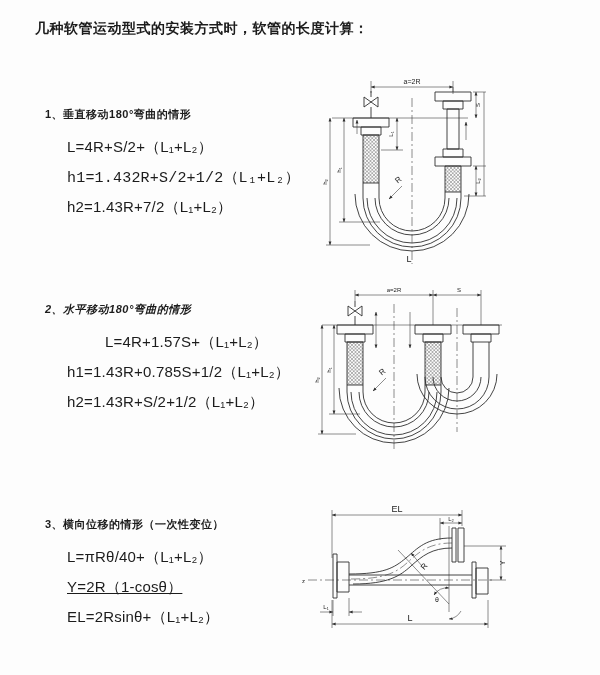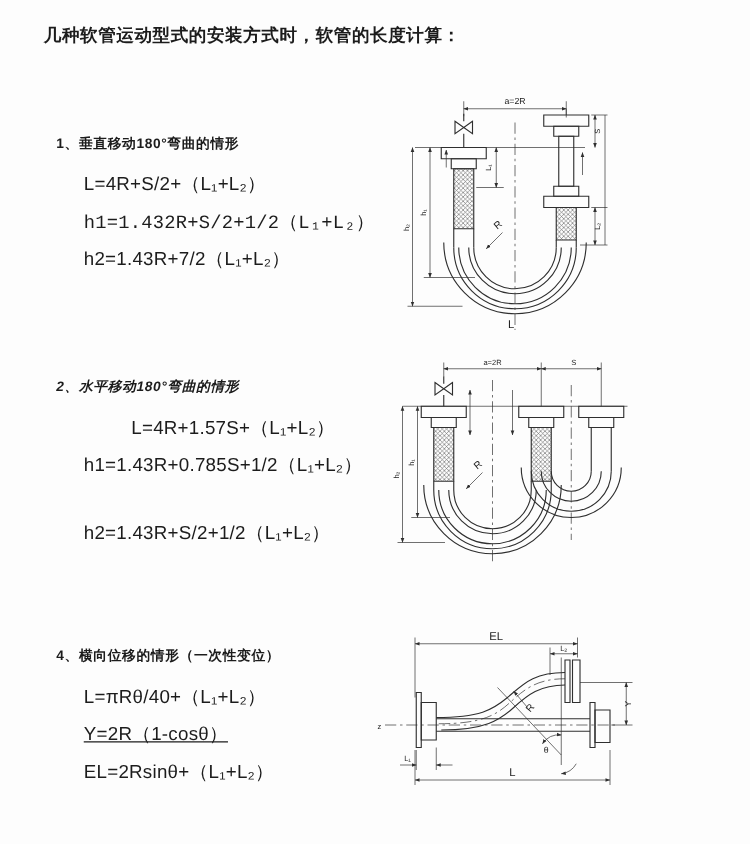--- a/index.html
+++ b/index.html
@@ -26,23 +26,23 @@
 <div class="abs title">几种软管运动型式的安装方式时，软管的长度计算：</div>
 
 <div class="abs heading" style="left:45px;top:107px;">1、垂直移动180°弯曲的情形</div>
 <div class="abs formula" style="left:67px;top:138px;">L=4R+S/2+（L₁+L₂）</div>
 <div class="abs formula" style="left:67px;top:168px;font-family:Liberation Mono, monospace;">h1=1.432R+S/2+1/2（L₁+L₂）</div>
 <div class="abs formula" style="left:67px;top:198px;">h2=1.43R+7/2（L₁+L₂）</div>
 
 <div class="abs heading" style="left:45px;top:302px;font-style:italic;">2、水平移动180°弯曲的情形</div>
 <div class="abs formula" style="left:67px;top:333px;margin-left:38px;">L=4R+1.57S+（L₁+L₂）</div>
 <div class="abs formula" style="left:67px;top:363px;">h1=1.43R+0.785S+1/2（L₁+L₂）</div>
-<div class="abs formula" style="left:67px;top:393px;margin-top:24px;">h2=1.43R+S/2+1/2（L₁+L₂）</div>
-
-<div class="abs heading" style="left:45px;top:517px;">4、横向位移的情形（一次性变位）</div>
+<div class="abs formula" style="left:67px;top:393px;">h2=1.43R+S/2+1/2（L₁+L₂）</div>
+
+<div class="abs heading" style="left:45px;top:517px;">3、横向位移的情形（一次性变位）</div>
 <div class="abs formula" style="left:67px;top:548px;">L=πRθ/40+（L₁+L₂）</div>
 <div class="abs formula" style="left:67px;top:578px;text-decoration:underline;">Y=2R（1-cosθ）</div>
 <div class="abs formula" style="left:67px;top:608px;">EL=2Rsinθ+（L₁+L₂）</div>
 
 <svg style="left:318px;top:70px;" width="250" height="200" viewBox="0 0 250 200">
   <defs>
     <marker id="a1" viewBox="0 0 8 8" refX="7.5" refY="4" markerWidth="7" markerHeight="7" orient="auto-start-reverse">
       <path d="M0,1 L8,4 L0,7 z" fill="#2f2f2f"></path>
     </marker>
     <pattern id="hp1" width="3.5" height="3.5" patternUnits="userSpaceOnUse">

